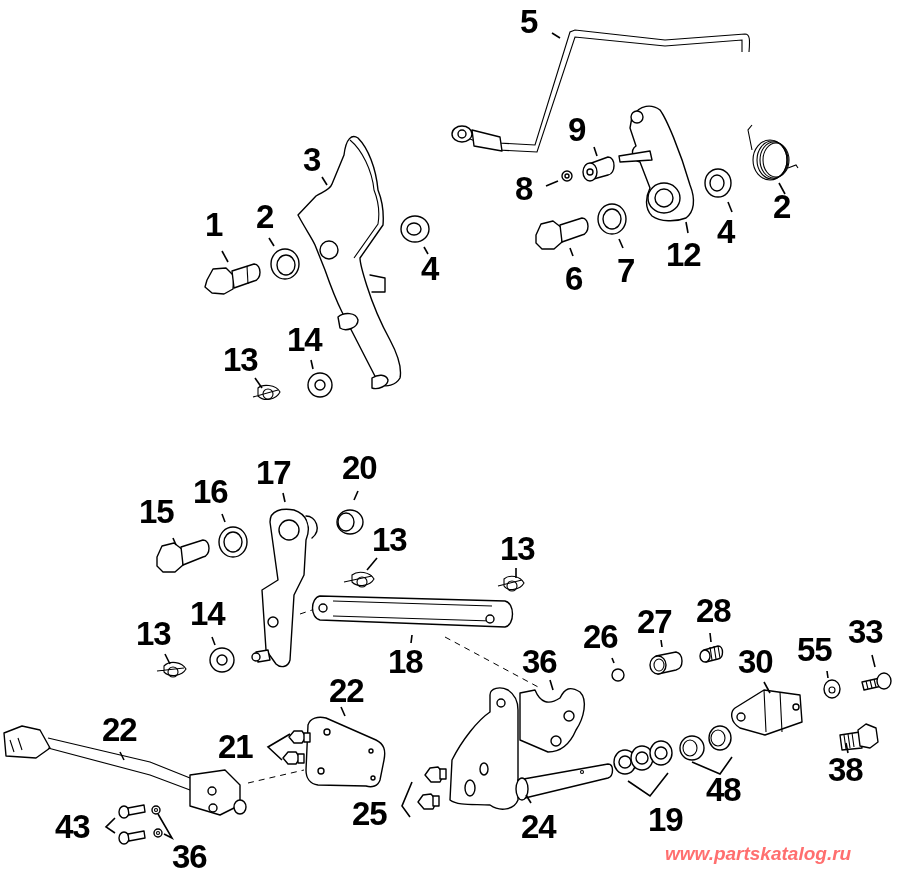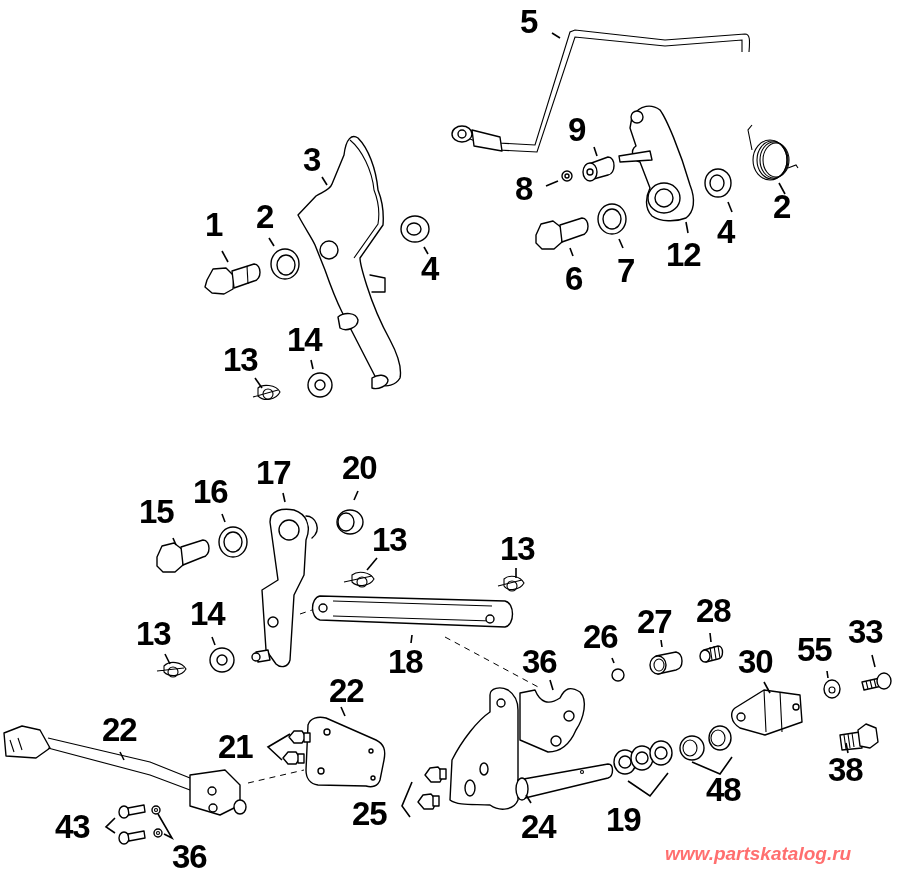--- a/index.html
+++ b/index.html
@@ -345,20 +345,20 @@
 <div class="callout" style="left:696px;top:594px">28</div>
 <div class="callout" style="left:522px;top:645px">36</div>
 <div class="callout" style="left:738px;top:645px">30</div>
 <div class="callout" style="left:797px;top:633px">55</div>
 <div class="callout" style="left:848px;top:615px">33</div>
 <div class="callout" style="left:329px;top:674px">22</div>
 <div class="callout" style="left:102px;top:713px">22</div>
 <div class="callout" style="left:218px;top:730px">21</div>
 <div class="callout" style="left:828px;top:753px">38</div>
 <div class="callout" style="left:706px;top:773px">48</div>
-<div class="callout" style="left:606px;top:803px">19</div>
+<div class="callout" style="left:648px;top:803px">19</div>
 <div class="callout" style="left:521px;top:810px">24</div>
 <div class="callout" style="left:352px;top:797px">25</div>
 <div class="callout" style="left:55px;top:810px">43</div>
 <div class="callout" style="left:172px;top:840px">36</div>
 
 <div class="watermark">www.partskatalog.ru</div>
 </div>
 
 </body></html>

